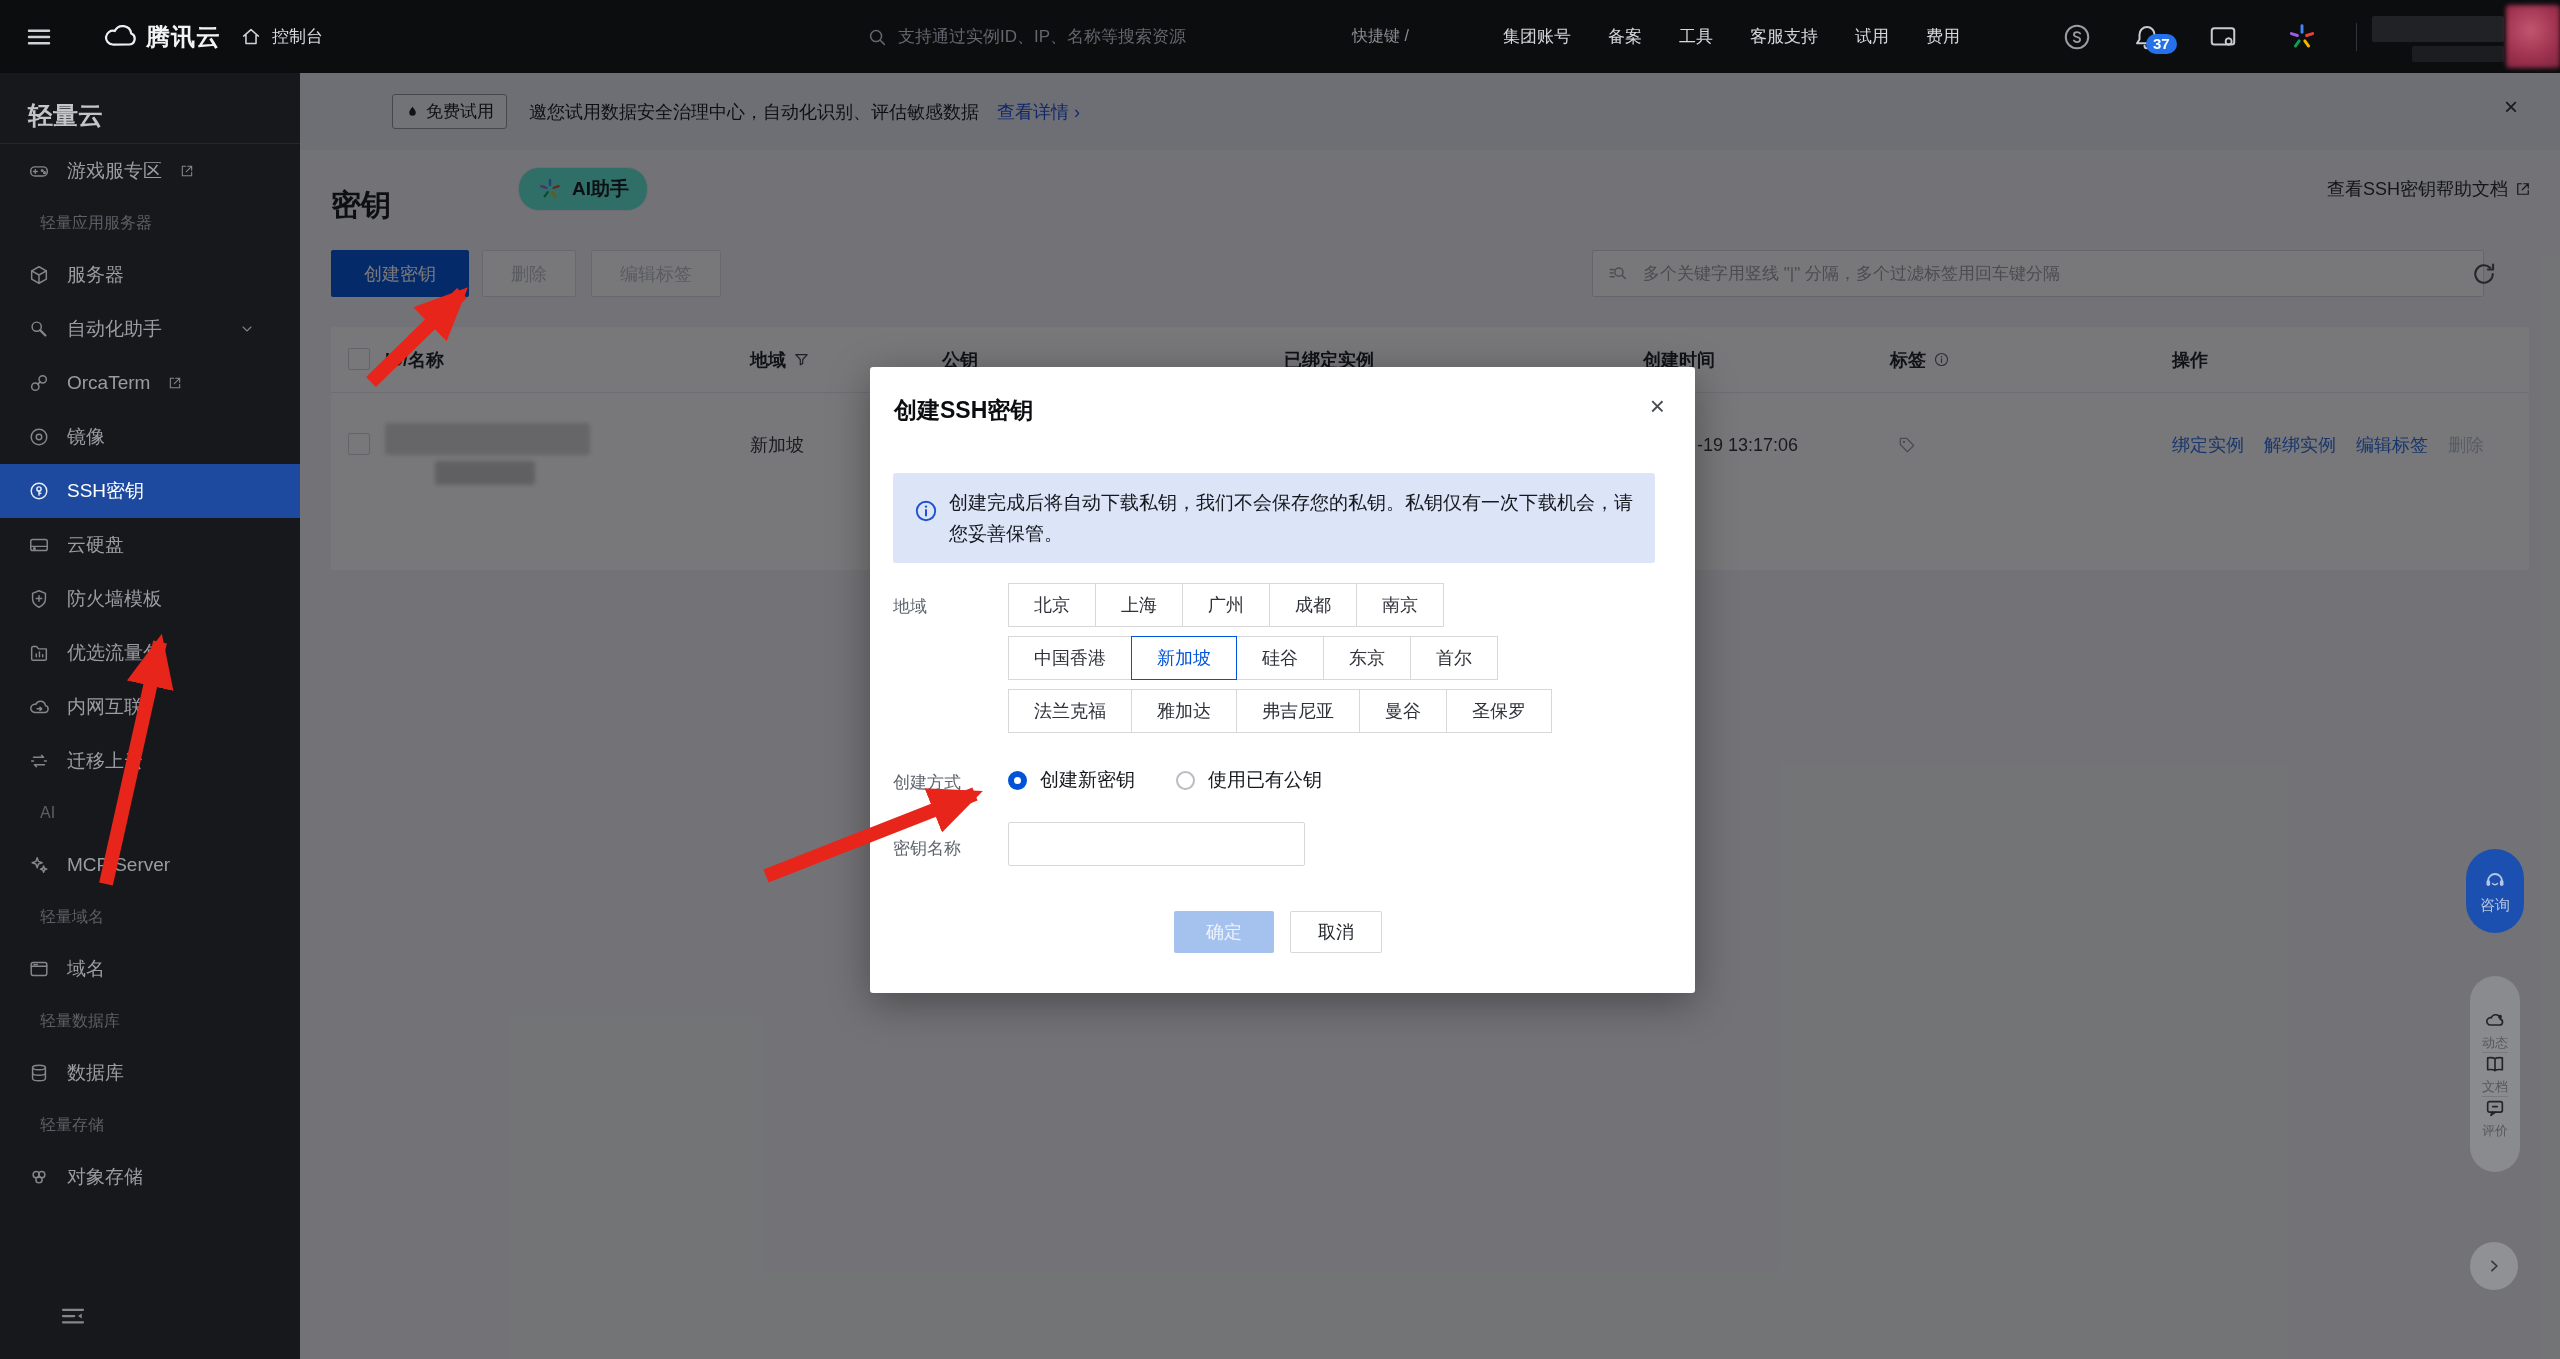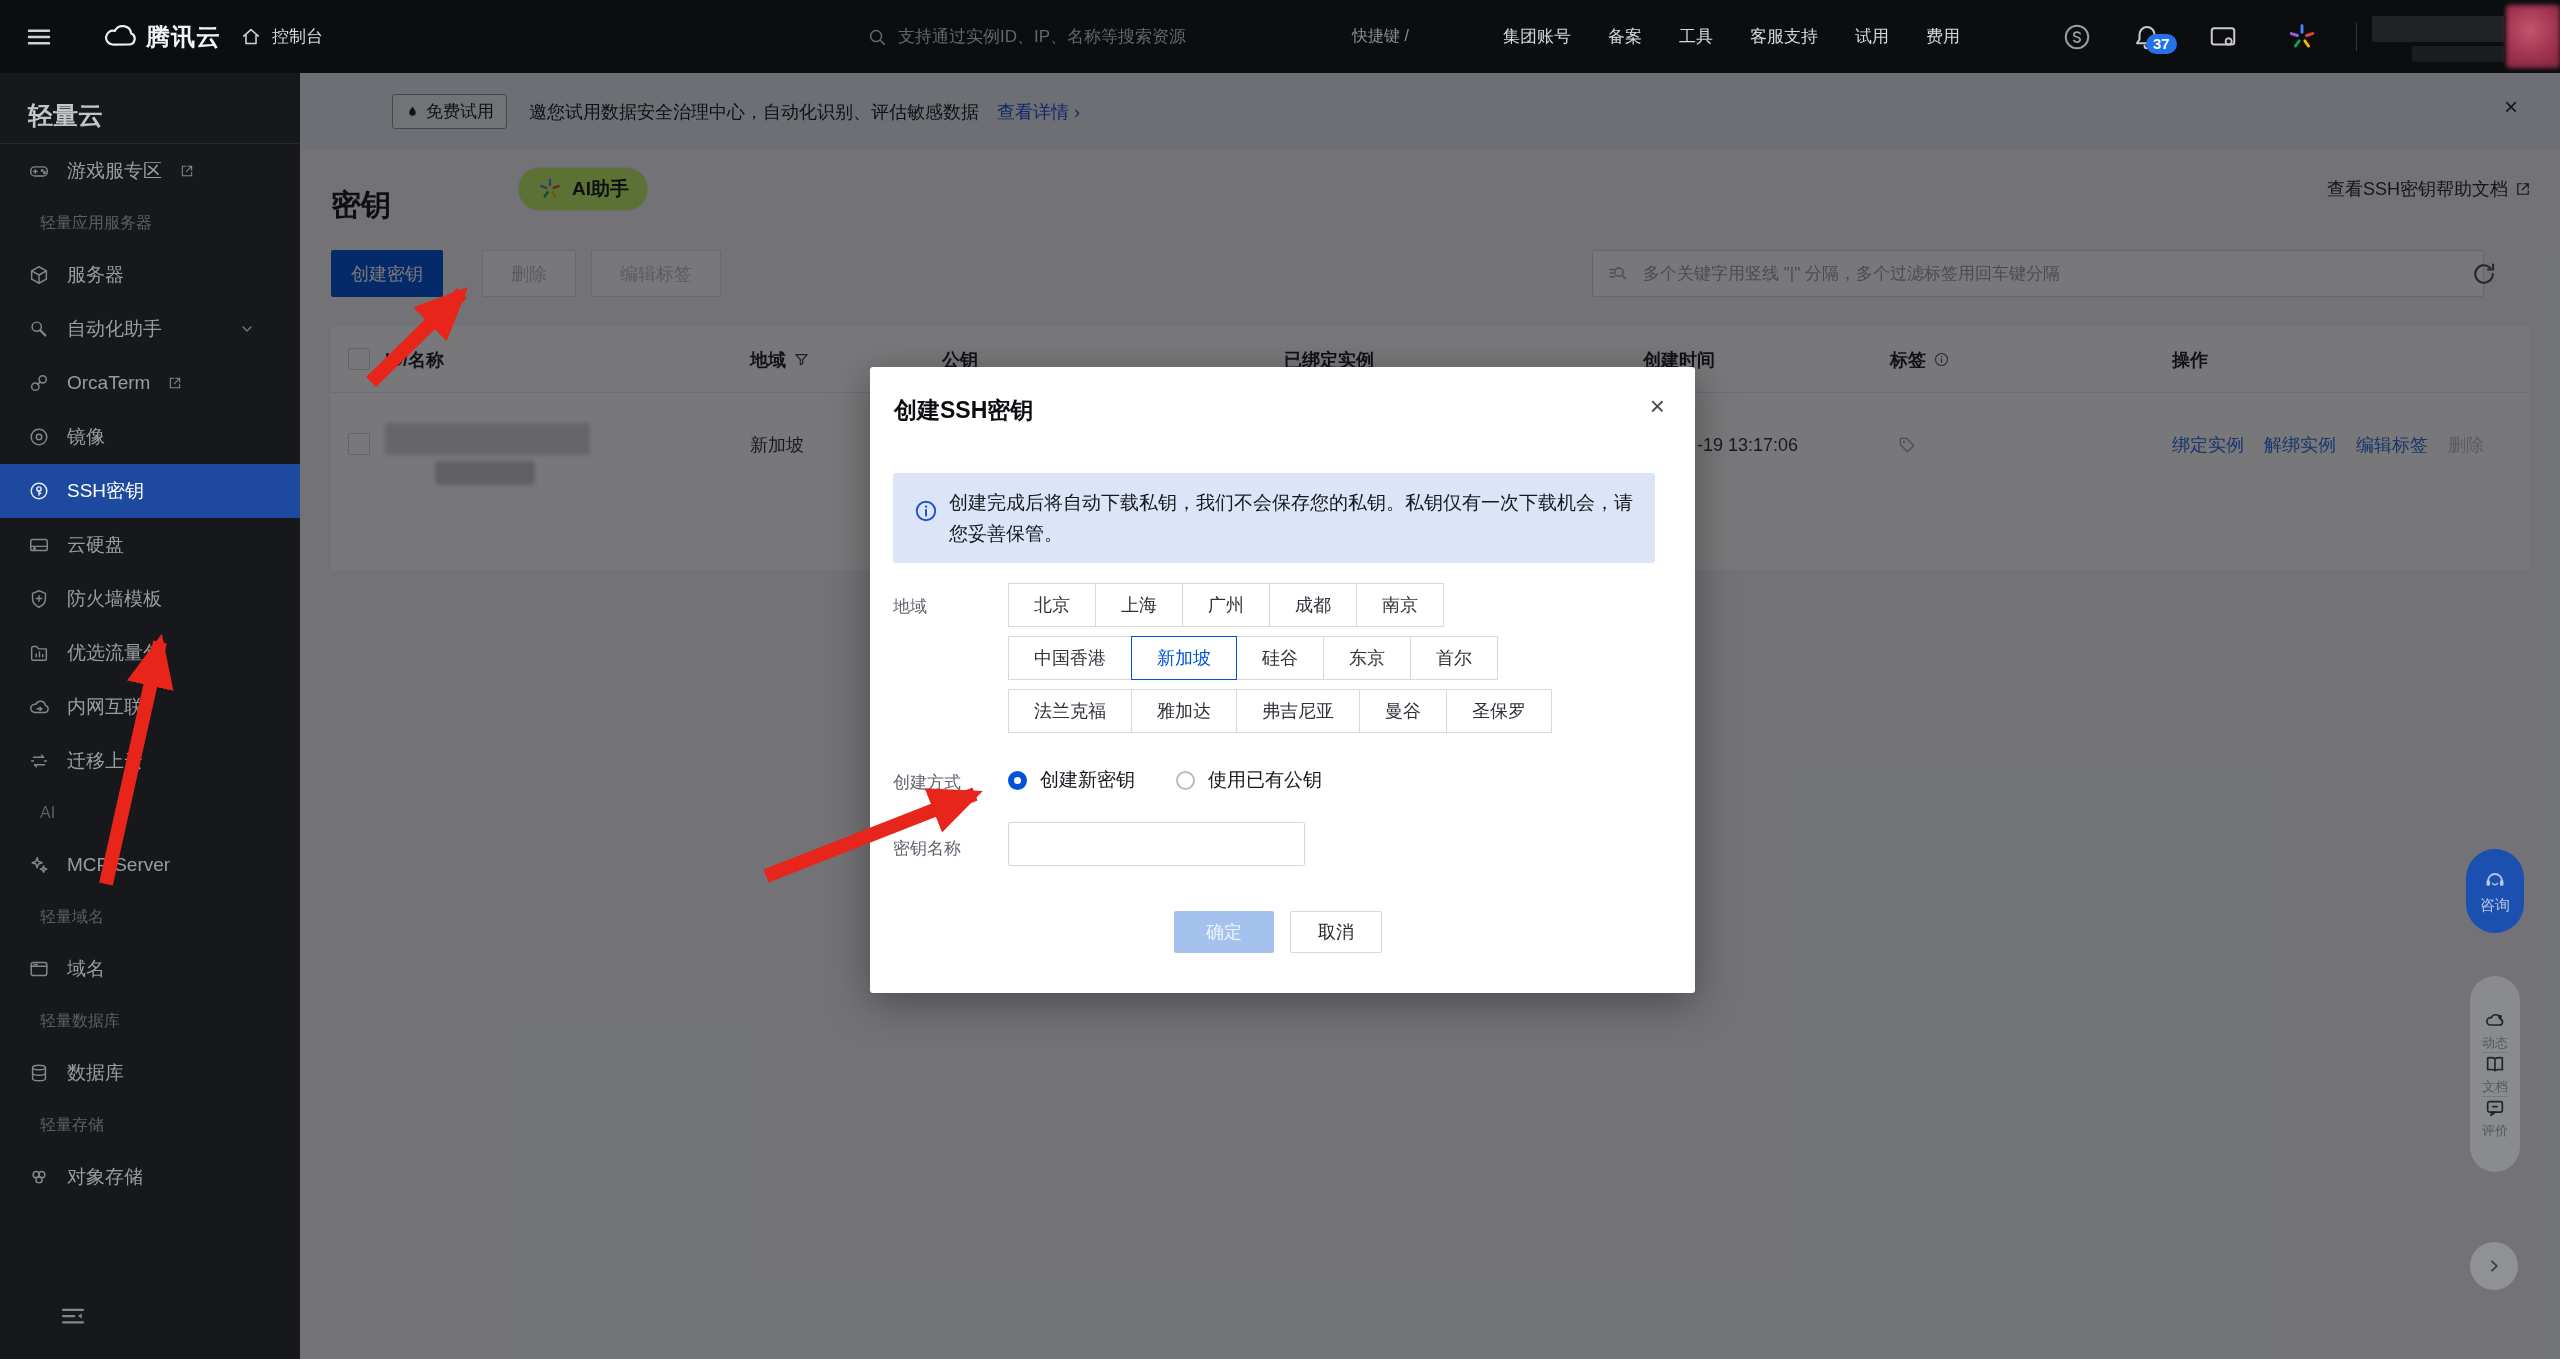--- a/index.html
+++ b/index.html
@@ -39,29 +39,29 @@
   
   .content{position:absolute;top:73px;left:300px;width:2260px;height:1286px;background:#f3f4f8;z-index:1}
   .banner{position:absolute;top:0;left:0;width:2260px;height:77px;background:#e9ebf1;display:flex;align-items:center}
   .banner-badge{margin-left:92px;display:flex;align-items:center;gap:6px;border:1px solid #90939a;border-radius:3px;
                 padding:5px 12px;font-size:17px;color:#15181d;background:#f2f3f7}
   .banner-msg{margin-left:22px;font-size:18px;color:#15181d}
   .banner-link{margin-left:18px;font-size:18px;color:#1d4ed8;cursor:pointer}
   .banner-close{position:absolute;right:42px;top:22px;font-size:24px;color:#2b2d31;cursor:pointer;line-height:1}
 
   .page-title{position:absolute;left:31px;top:92px;font-size:30px;font-weight:bold;color:#15181d}
-  .ai-pill{position:absolute;left:218px;top:94px;height:42px;border-radius:21px;background:#bef264;border:1px solid #e4e6ea;
+  .ai-pill{position:absolute;left:218px;top:94px;height:42px;border-radius:21px;background:#5eead4;border:1px solid #e4e6ea;
            display:flex;align-items:center;gap:9px;padding:0 18px;font-size:19px;font-weight:bold;color:#15181d}
   .help-link{position:absolute;right:28px;top:104px;display:flex;align-items:center;gap:6px;font-size:18px;color:#23262b;cursor:pointer}
 
   .btn{box-sizing:border-box;height:47px;display:inline-flex;align-items:center;justify-content:center;
        font-size:18px;border-radius:2px;cursor:pointer}
   .btn-primary{background:#0052d9;color:#fff;border:none}
   .btn-plain{background:#fff;border:1px solid #dcdee3;color:#bcc0c7}
-  .toolbar-create{position:absolute;left:31px;top:177px;width:112px}
+  .toolbar-create{position:absolute;left:31px;top:177px;width:138px}
   .toolbar-delete{position:absolute;left:182px;top:177px;width:94px}
   .toolbar-edittags{position:absolute;left:291px;top:177px;width:130px}
   .filterbox{position:absolute;left:1292px;top:177px;width:892px;height:47px;box-sizing:border-box;background:#fff;
              border:1px solid #d5d7dc;border-radius:2px;display:flex;align-items:center;padding:0 14px;gap:12px}
   .filterbox input{border:none;outline:none;flex:1;font-size:17px;color:#33363c;background:transparent;font-family:inherit}
   .filterbox input::placeholder{color:#9a9da3}
   .refresh-btn{position:absolute;left:2170px;top:187px;cursor:pointer}
 
   .card{position:absolute;left:31px;top:254px;width:2198px;height:243px;background:#fff;border-radius:2px}
   .thead{position:absolute;top:0;left:0;right:0;height:65px;border-bottom:1px solid #e7e9ef}

